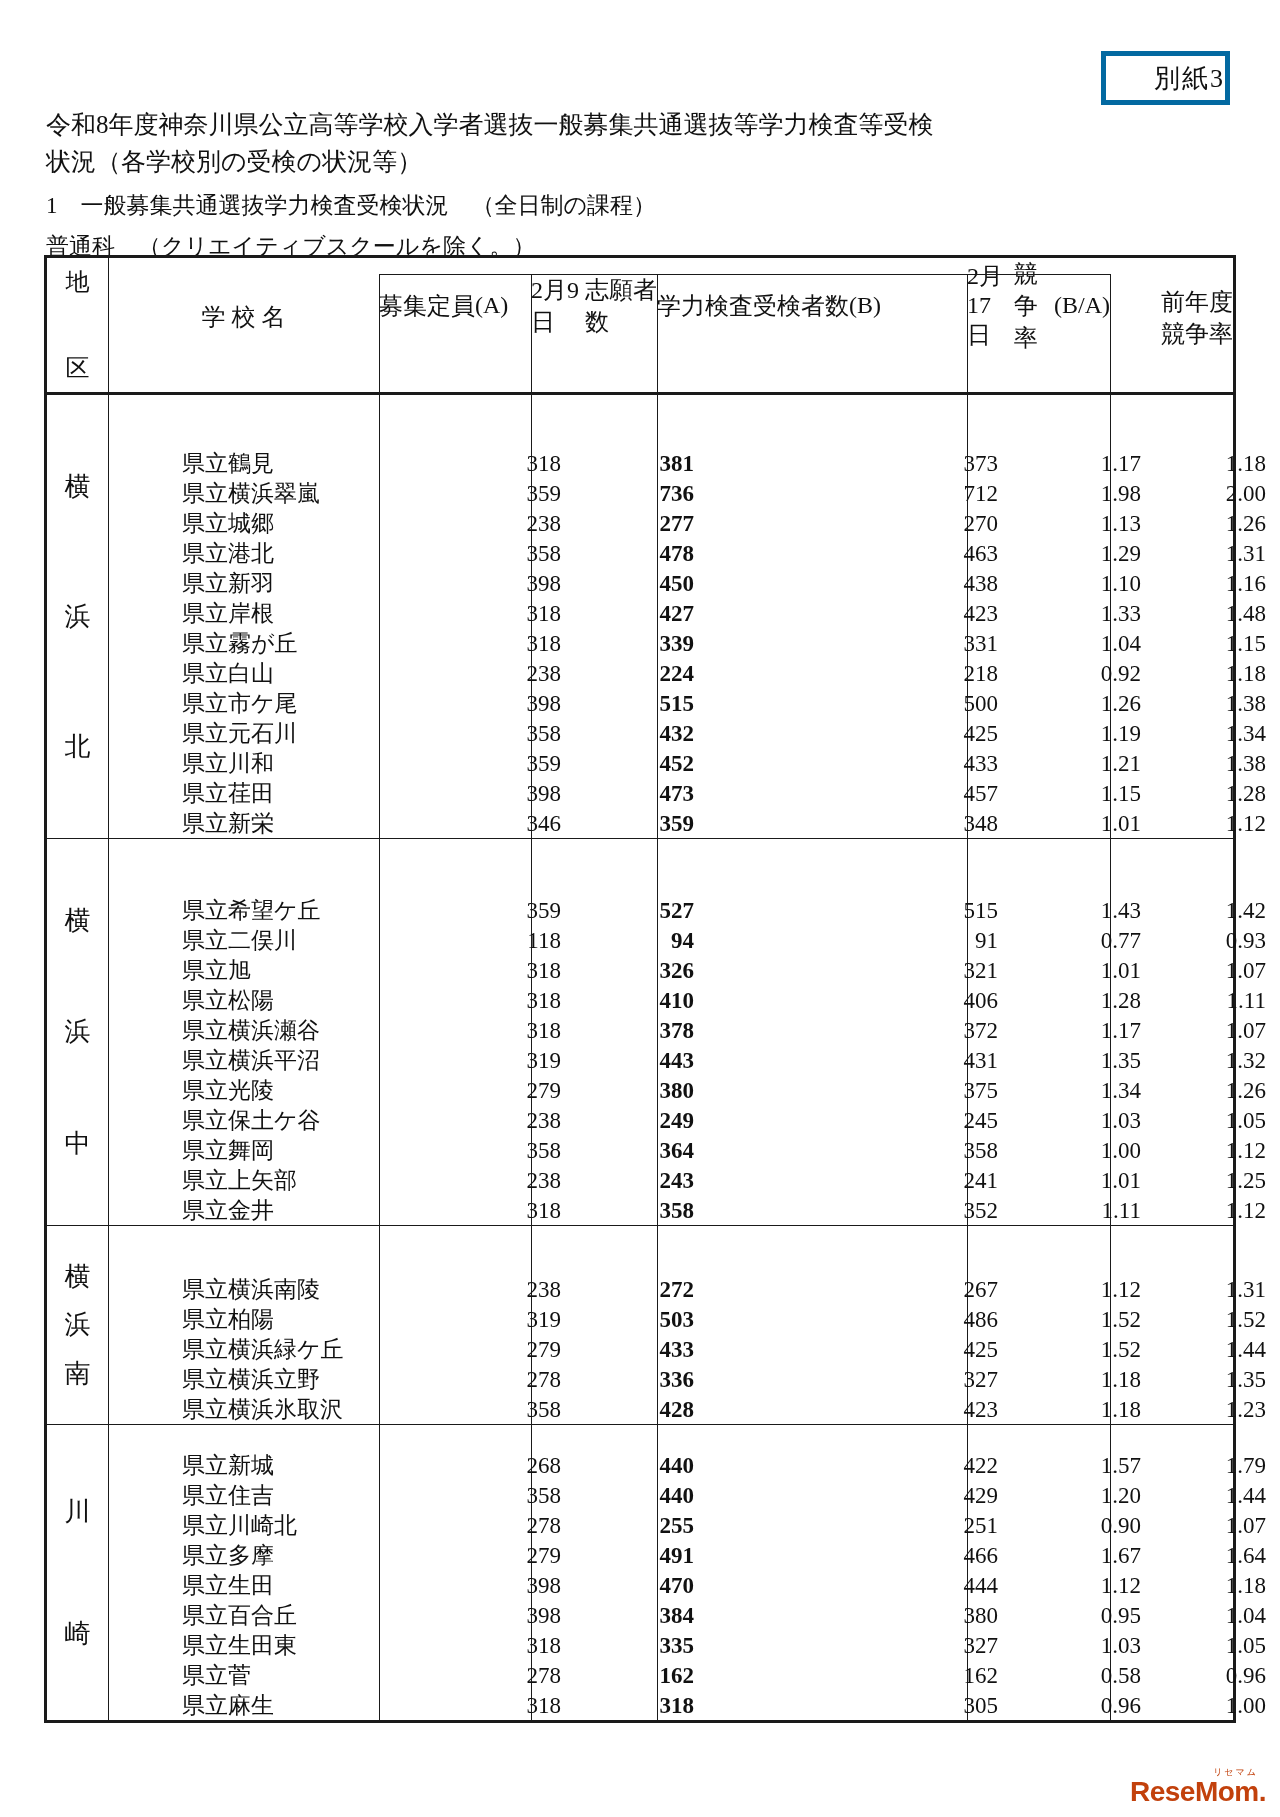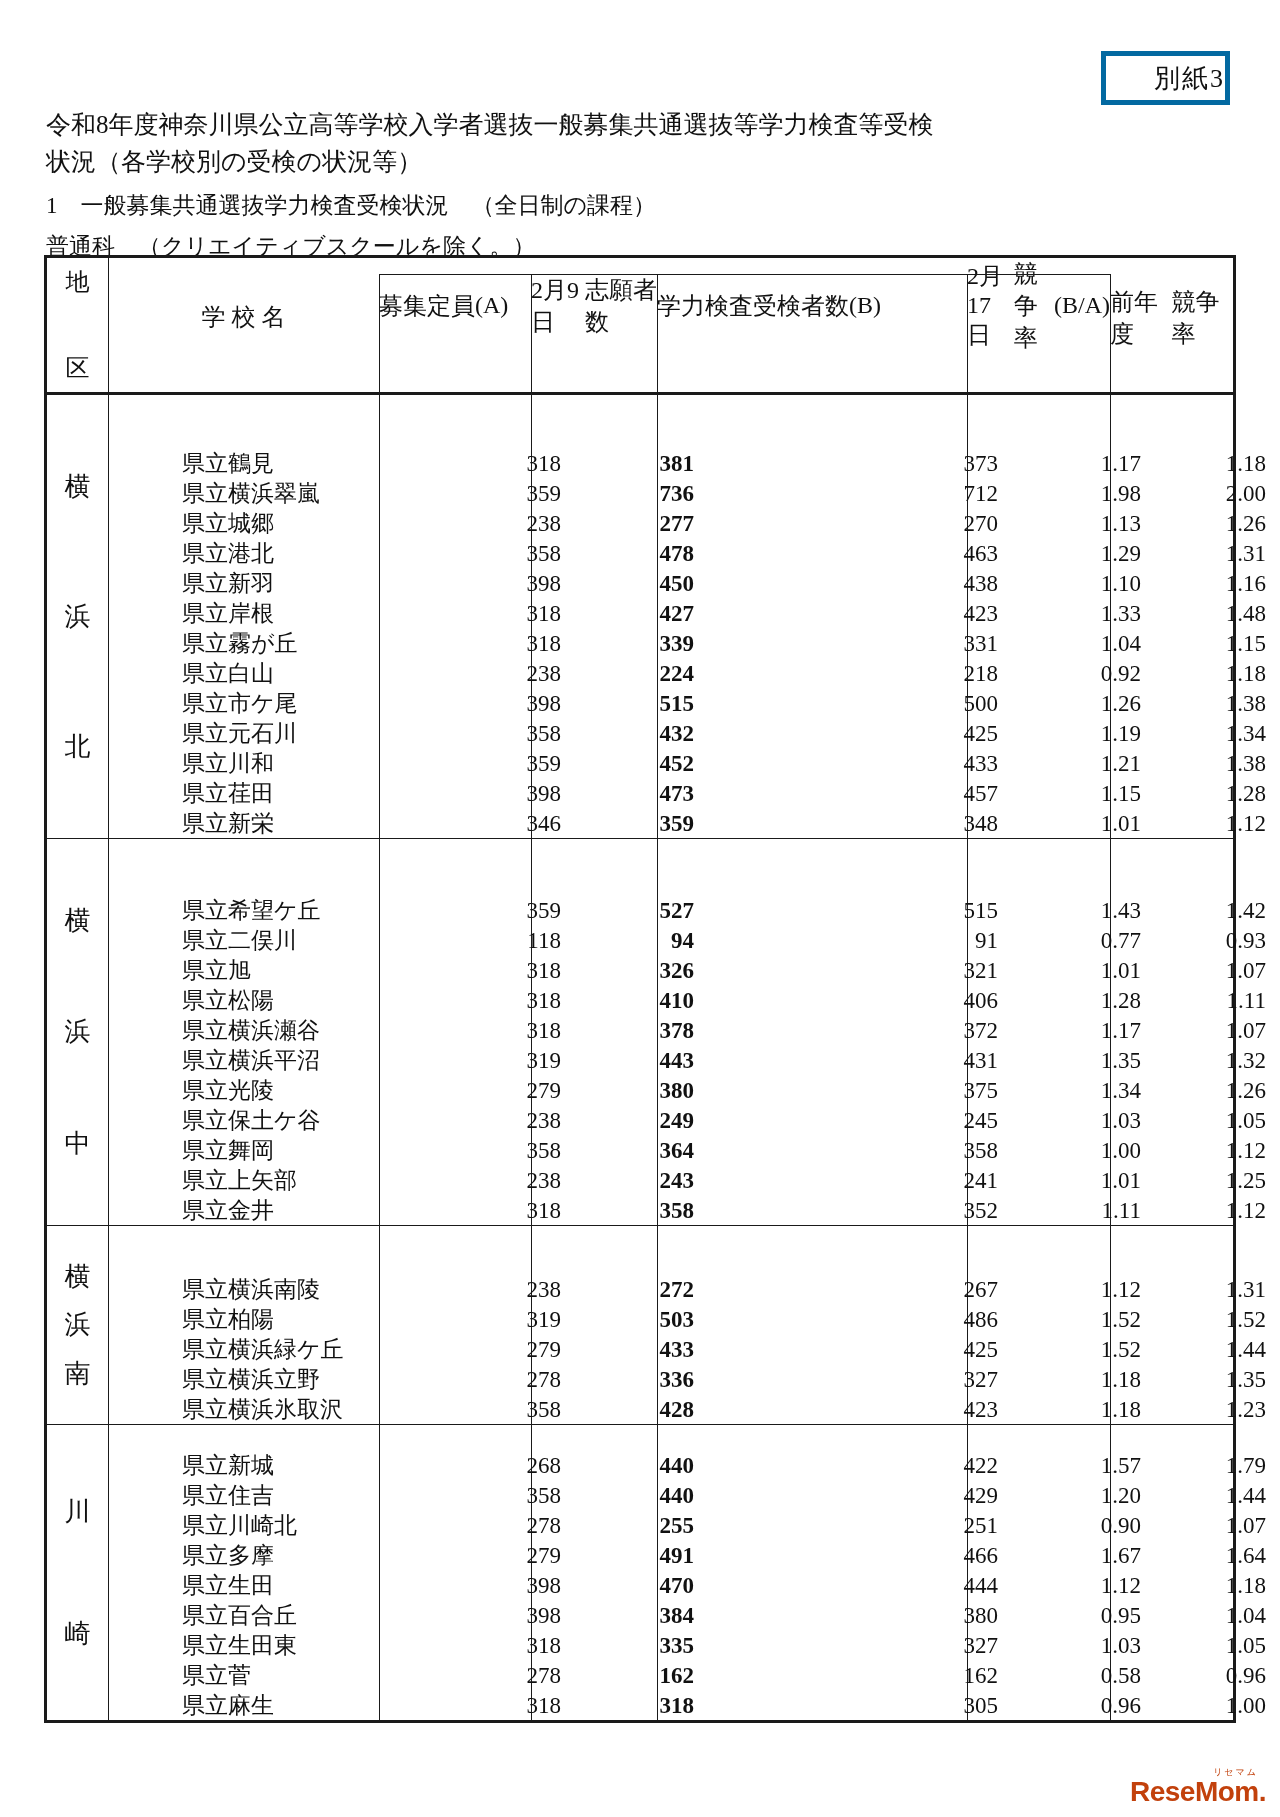--- a/index.html
+++ b/index.html
@@ -33,21 +33,21 @@
   }
   .th { font-size:24px; }
   .district-th {
     display:flex; flex-direction:column; align-items:center; justify-content:space-between;
     padding:8px 0 8px;
   }
   .school-th { display:flex; align-items:center; justify-content:center; padding-bottom:16px; }
   .boxed { display:flex; justify-content:flex-start; padding-top:28px; }
   .hl { height:39px; display:flex; align-items:center; justify-content:center; font-size:24px; }
   .prev-th {
-    display:flex; align-items:center; justify-content:center;
+    display:flex; flex-direction:column; align-items:flex-end; justify-content:center;
     padding-bottom:14px; line-height:32px;
   }
 
   
   .box-top { position:absolute; left:332px; top:16px; width:731px; height:1px; background:#1a1a1a; }
   .hline-header { position:absolute; left:0; top:134px; width:1186px; height:3px; background:#1a1a1a; }
 
   
   .vline { position:absolute; width:1px; top:16px; bottom:0; background:#1a1a1a; }
   .vline.full { top:0; }

